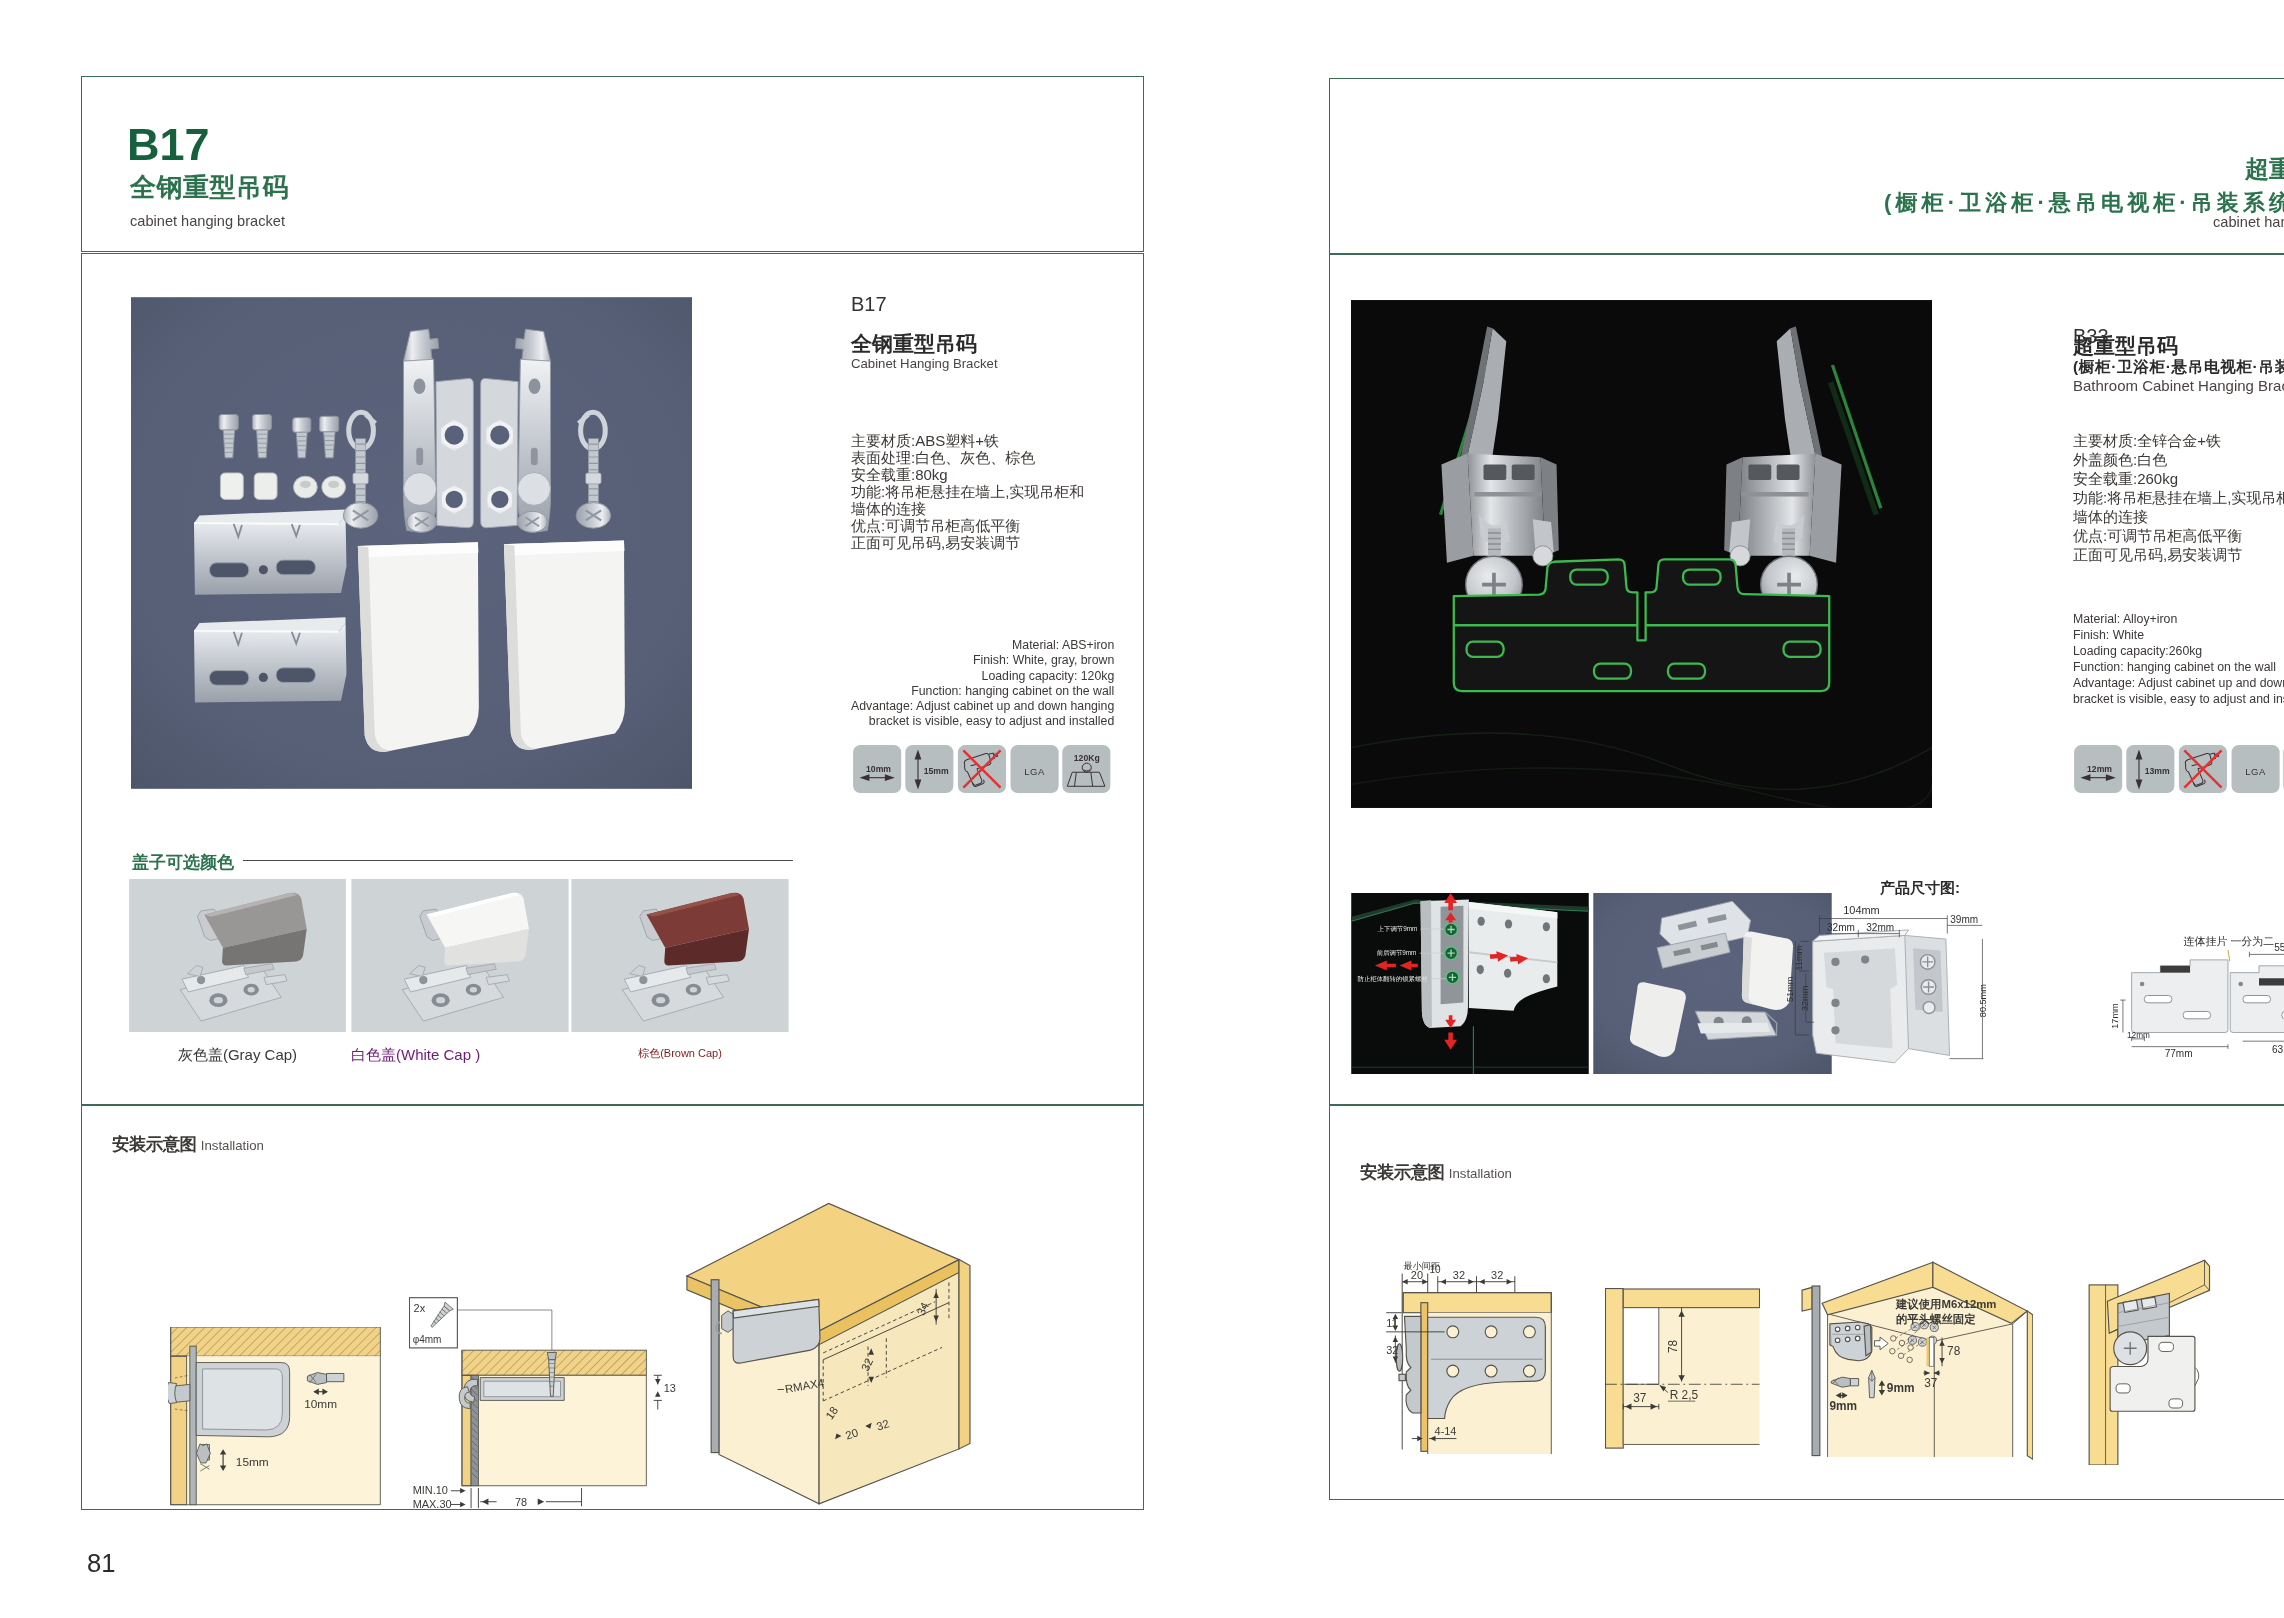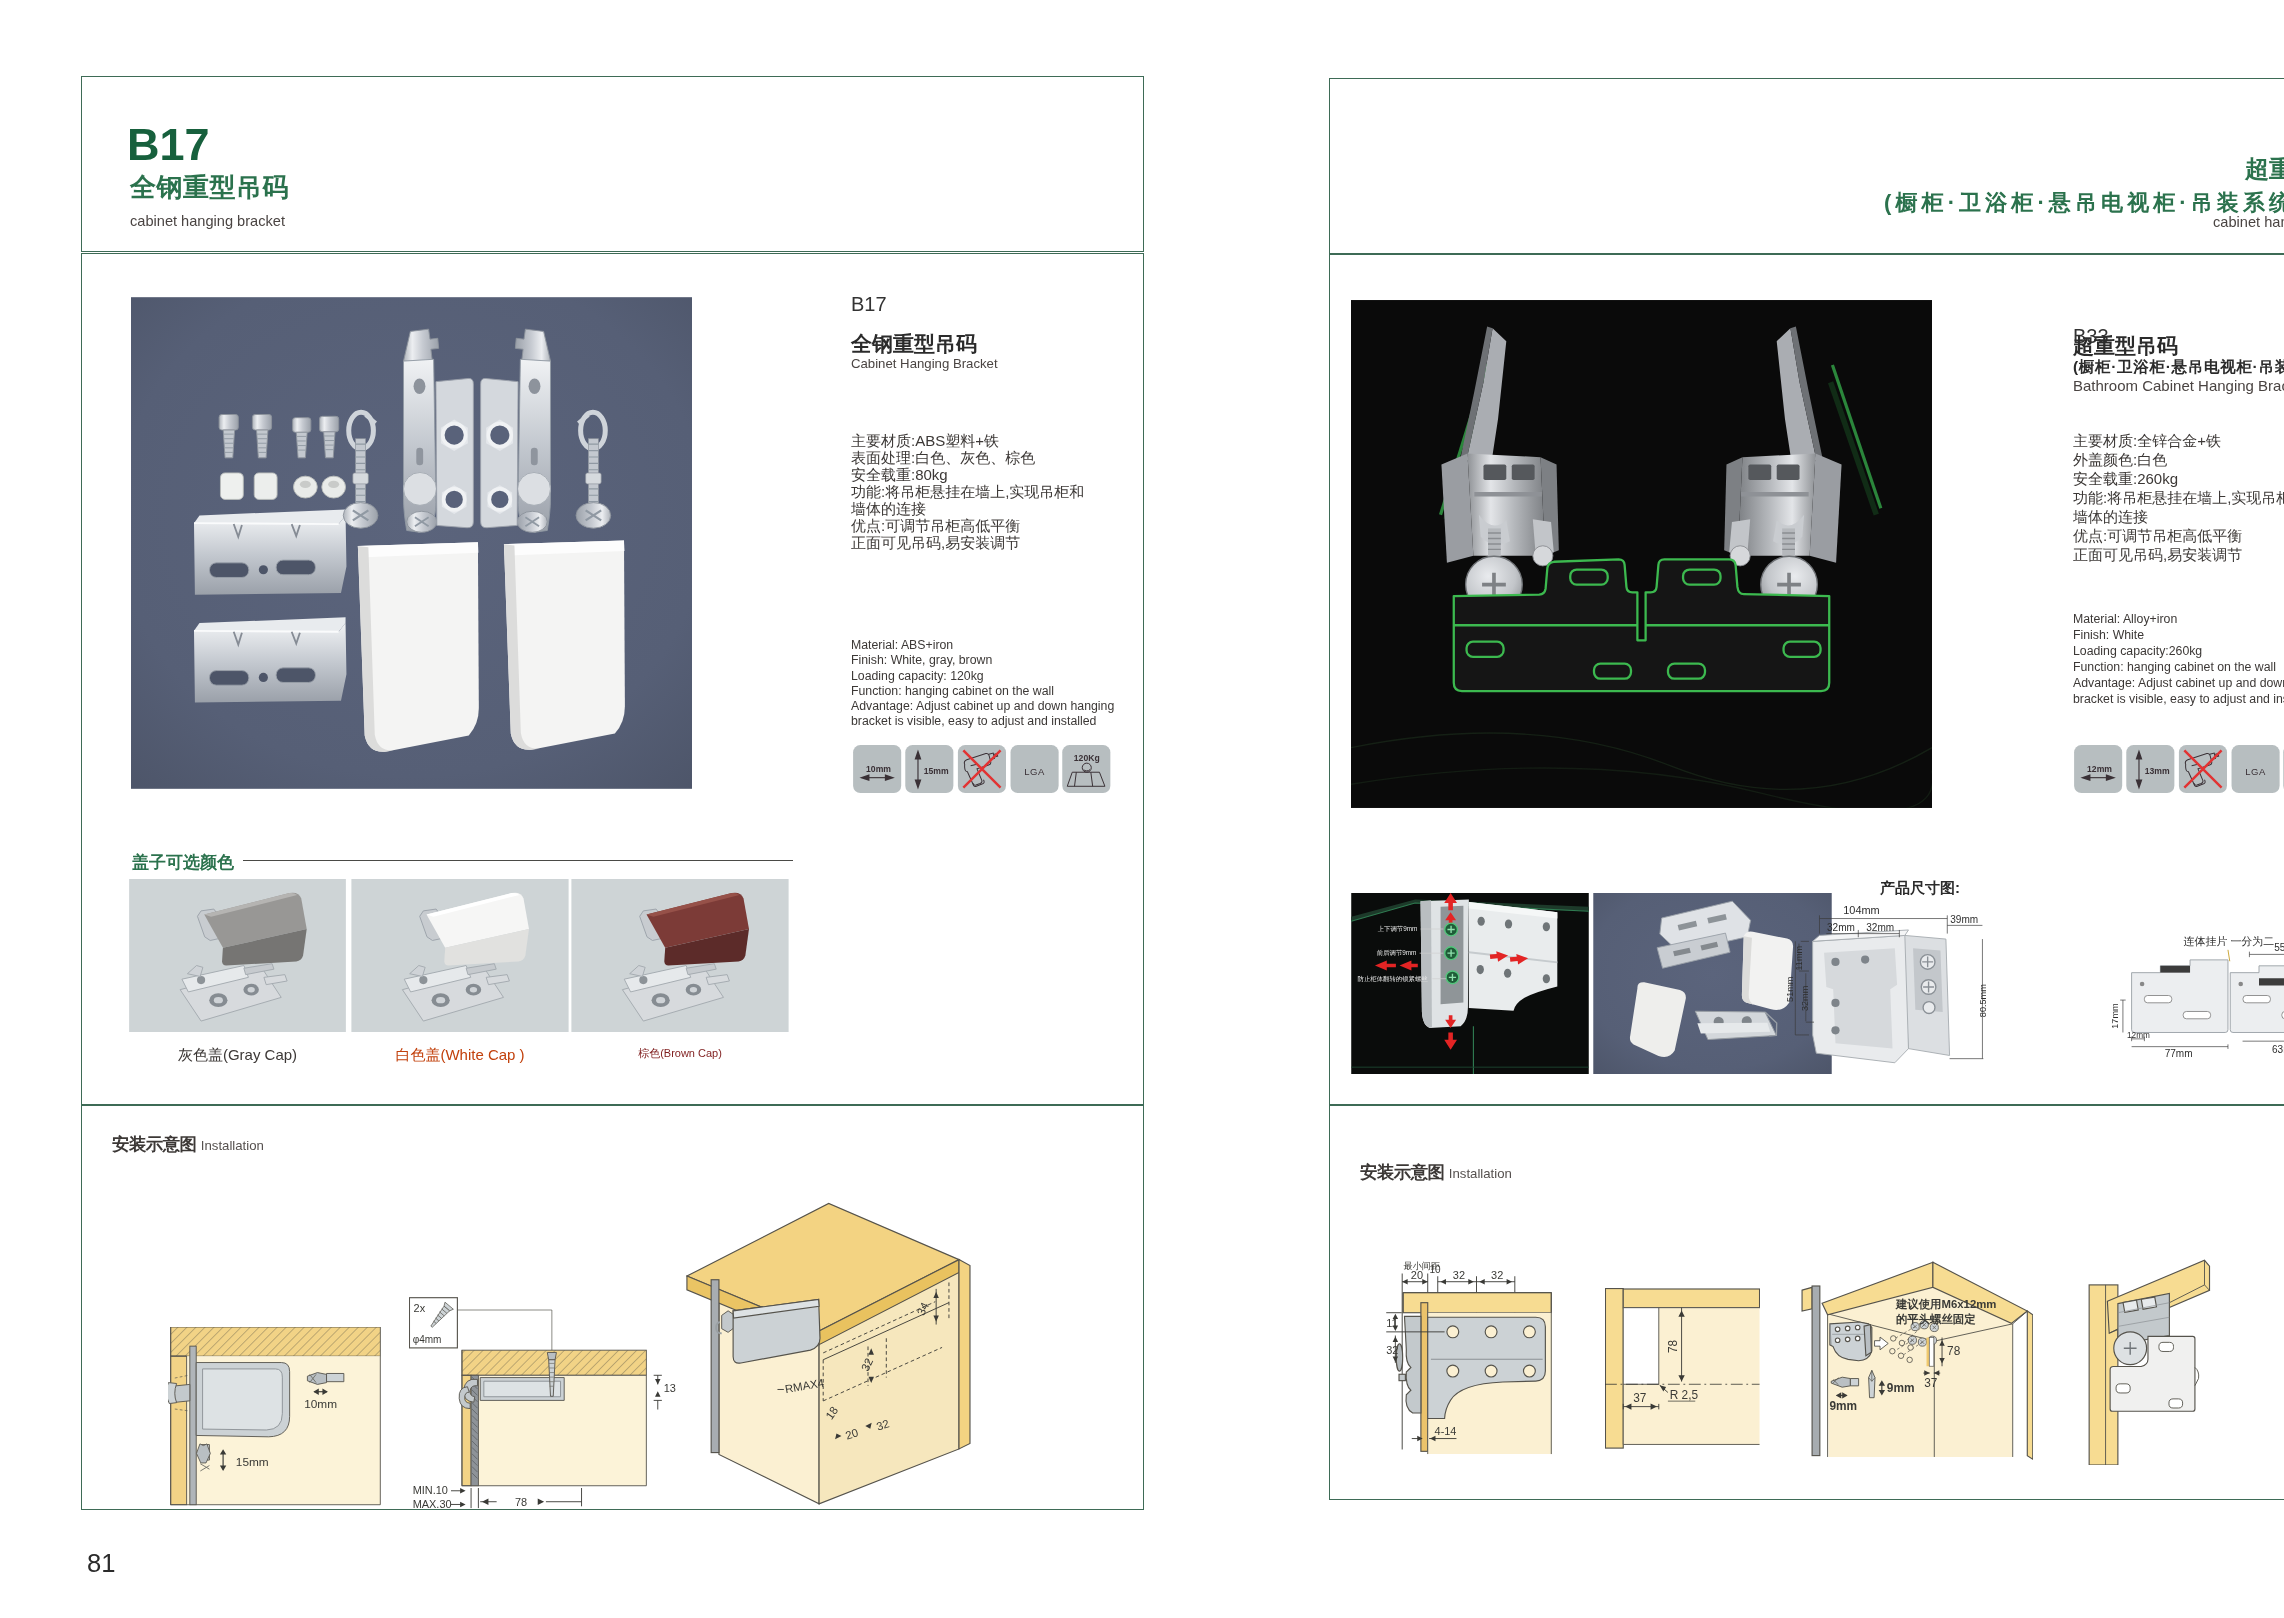--- a/index.html
+++ b/index.html
@@ -162,21 +162,21 @@
 </div>
 
 <div class="abs" style="left:851px;top:292px;font-size:20px;color:#333;line-height:1.2;">B17</div>
 
 <div class="abs" style="left:851px;top:331px;font-size:21px;font-weight:bold;color:#2b2b2b;line-height:1.2;">全钢重型吊码</div>
 
 <div class="abs" style="left:851px;top:356px;font-size:13.2px;color:#4a4442;line-height:1.2;">Cabinet Hanging Bracket</div>
 
 <div class="abs" style="left:851px;top:432px;font-size:15px;color:#3c3836;line-height:17px;">主要材质:ABS塑料+铁<br>表面处理:白色、灰色、棕色<br>安全载重:80kg<br>功能:将吊柜悬挂在墙上,实现吊柜和<br>墙体的连接<br>优点:可调节吊柜高低平衡<br>正面可见吊码,易安装调节</div>
 
-<div class="abs" style="left:851px;top:638px;font-size:12.3px;color:#3c3836;line-height:15.3px;">Material: ABS+iron<br>Finish: White, gray, brown<br>Loading capacity: 120kg<br>Function: hanging cabinet on the wall<br>Advantage: Adjust cabinet up and down hanging<br>bracket is visible, easy to adjust and installed</div>
+<div class="abs" style="left:851px;top:638px;font-size:12.3px;color:#3c3836;line-height:15.3px;text-align:right;">Material: ABS+iron<br>Finish: White, gray, brown<br>Loading capacity: 120kg<br>Function: hanging cabinet on the wall<br>Advantage: Adjust cabinet up and down hanging<br>bracket is visible, easy to adjust and installed</div>
 
 <div class="abs" style="left:852px;top:745px;width:259px;height:49px;">
 <svg width="259" height="49" viewBox="0 0 566 108">
 <g font-family="Liberation Sans, sans-serif" font-weight="bold" fill="#3a3136" font-size="19">
 
 <rect x="0" y="0" width="106" height="106" rx="16" fill="#b7bec0"></rect>
 <text x="56" y="59" text-anchor="middle">10mm</text>
 <path d="M26,72 H80" stroke="#3a3136" stroke-width="2.5"></path>
 <path d="M14,72 l22,-7.5 v15 Z M92,72 l-22,-7.5 v15 Z"></path>
 
@@ -280,21 +280,21 @@
 <circle cx="158" cy="222" r="9" fill="#8d9398"></circle>
 <path d="M252,196 l62,-10 4,12 -62,12 Z" fill="#c6cace" stroke="#a2a8ae" stroke-width="2"></path>
 <path d="M296,216 l46,-6 5,14 -46,8 Z" fill="#d7dadd" stroke="#a2a8ae" stroke-width="2"></path>
 <path d="M128,208 l20,-18 14,4 -6,20 Z" fill="#cfd3d7" stroke="#a2a8ae" stroke-width="2"></path>
 </g>
 </svg>
 </div>
 
 <div class="abs" style="left:129px;top:1046px;width:217px;text-align:center;font-size:15px;color:#3c3836;">灰色盖(Gray Cap)</div>
 
-<div class="abs" style="left:351px;top:1046px;width:218px;text-align:center;font-size:15px;color:#c2410c;">白色盖(White Cap )</div>
+<div class="abs" style="left:351px;top:1046px;width:218px;font-size:15px;color:#701a75;">白色盖(White Cap )</div>
 
 <div class="abs" style="left:571px;top:1046px;width:218px;text-align:center;font-size:11px;color:#7f1d1d;">棕色(Brown Cap)</div>
 
 <div class="box" style="left:81px;top:1105px;width:1061px;height:403px;"></div>
 
 <div class="abs" style="left:112px;top:1132px;font-size:17.4px;font-weight:bold;color:#3c3836;letter-spacing:-0.5px;">安装示意图 <span style="font-weight:normal;font-size:13.2px;color:#55504e;letter-spacing:0;">Installation</span></div>
 
 <div class="abs" style="left:168px;top:1327px;width:215px;height:180px;">
 <svg width="215" height="180" viewBox="0 0 470 395">
 <defs>

